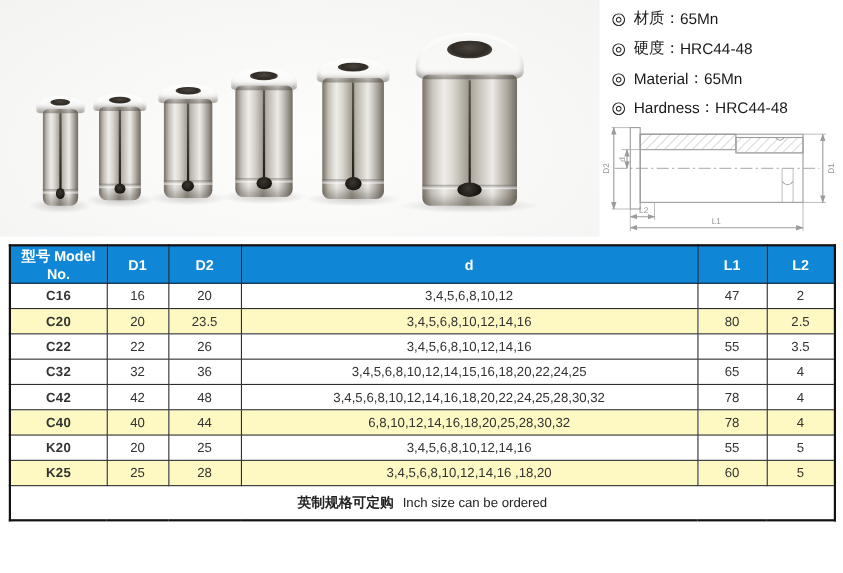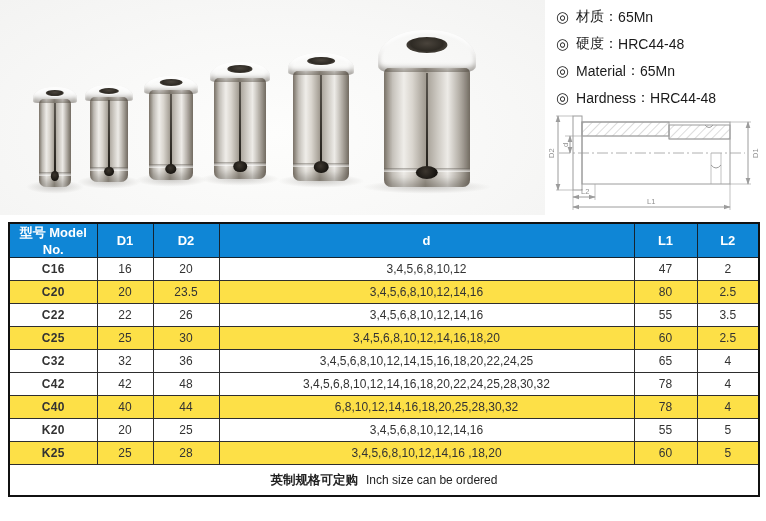--- a/index.html
+++ b/index.html
@@ -72,21 +72,21 @@
     font-size:12px;color:#333;
   }
   table.spec th{
     background:#0F86D6;color:#fff;font-size:13px;font-weight:bold;
     height:26px;border:1px solid #16242f;padding:0 4px;
   }
   table.spec td{
     border:1px solid #2e2e2e;text-align:center;height:20px;padding:1px 4px;
     background:#ffffff;white-space:nowrap;overflow:hidden;
   }
-  table.spec tr.shaded td{background:#fde047;}
+  table.spec tr.shaded td{background:#fef9c3;}
   table.spec td.model{letter-spacing:.3px;font-weight:bold;}
   table.spec tr.footer td{height:28px;background:#fff;}
   .footer-zh{font-weight:bold;font-size:12.5px;margin-right:8px;color:#222;}
   .footer-en{font-size:12px;color:#222;}
 </style>
 </head>
 <body>
 
 <div class="photo" id="photo">
     <div class="collet" style="left: 33px; bottom: 28px; width: 44px; height: 100px;">
@@ -265,28 +265,20 @@
         <td class="">2.5</td>
       </tr>
       <tr class="">
         <td class="model">C22</td>
         <td class="">22</td>
         <td class="">26</td>
         <td class="">3,4,5,6,8,10,12,14,16</td>
         <td class="">55</td>
         <td class="">3.5</td>
       </tr>
-      <tr class="shaded">
-        <td class="model">C25</td>
-        <td class="">25</td>
-        <td class="">30</td>
-        <td class="">3,4,5,6,8,10,12,14,16,18,20</td>
-        <td class="">60</td>
-        <td class="">2.5</td>
-      </tr>
       <tr class="">
         <td class="model">C32</td>
         <td class="">32</td>
         <td class="">36</td>
         <td class="">3,4,5,6,8,10,12,14,15,16,18,20,22,24,25</td>
         <td class="">65</td>
         <td class="">4</td>
       </tr>
       <tr class="">
         <td class="model">C42</td>

